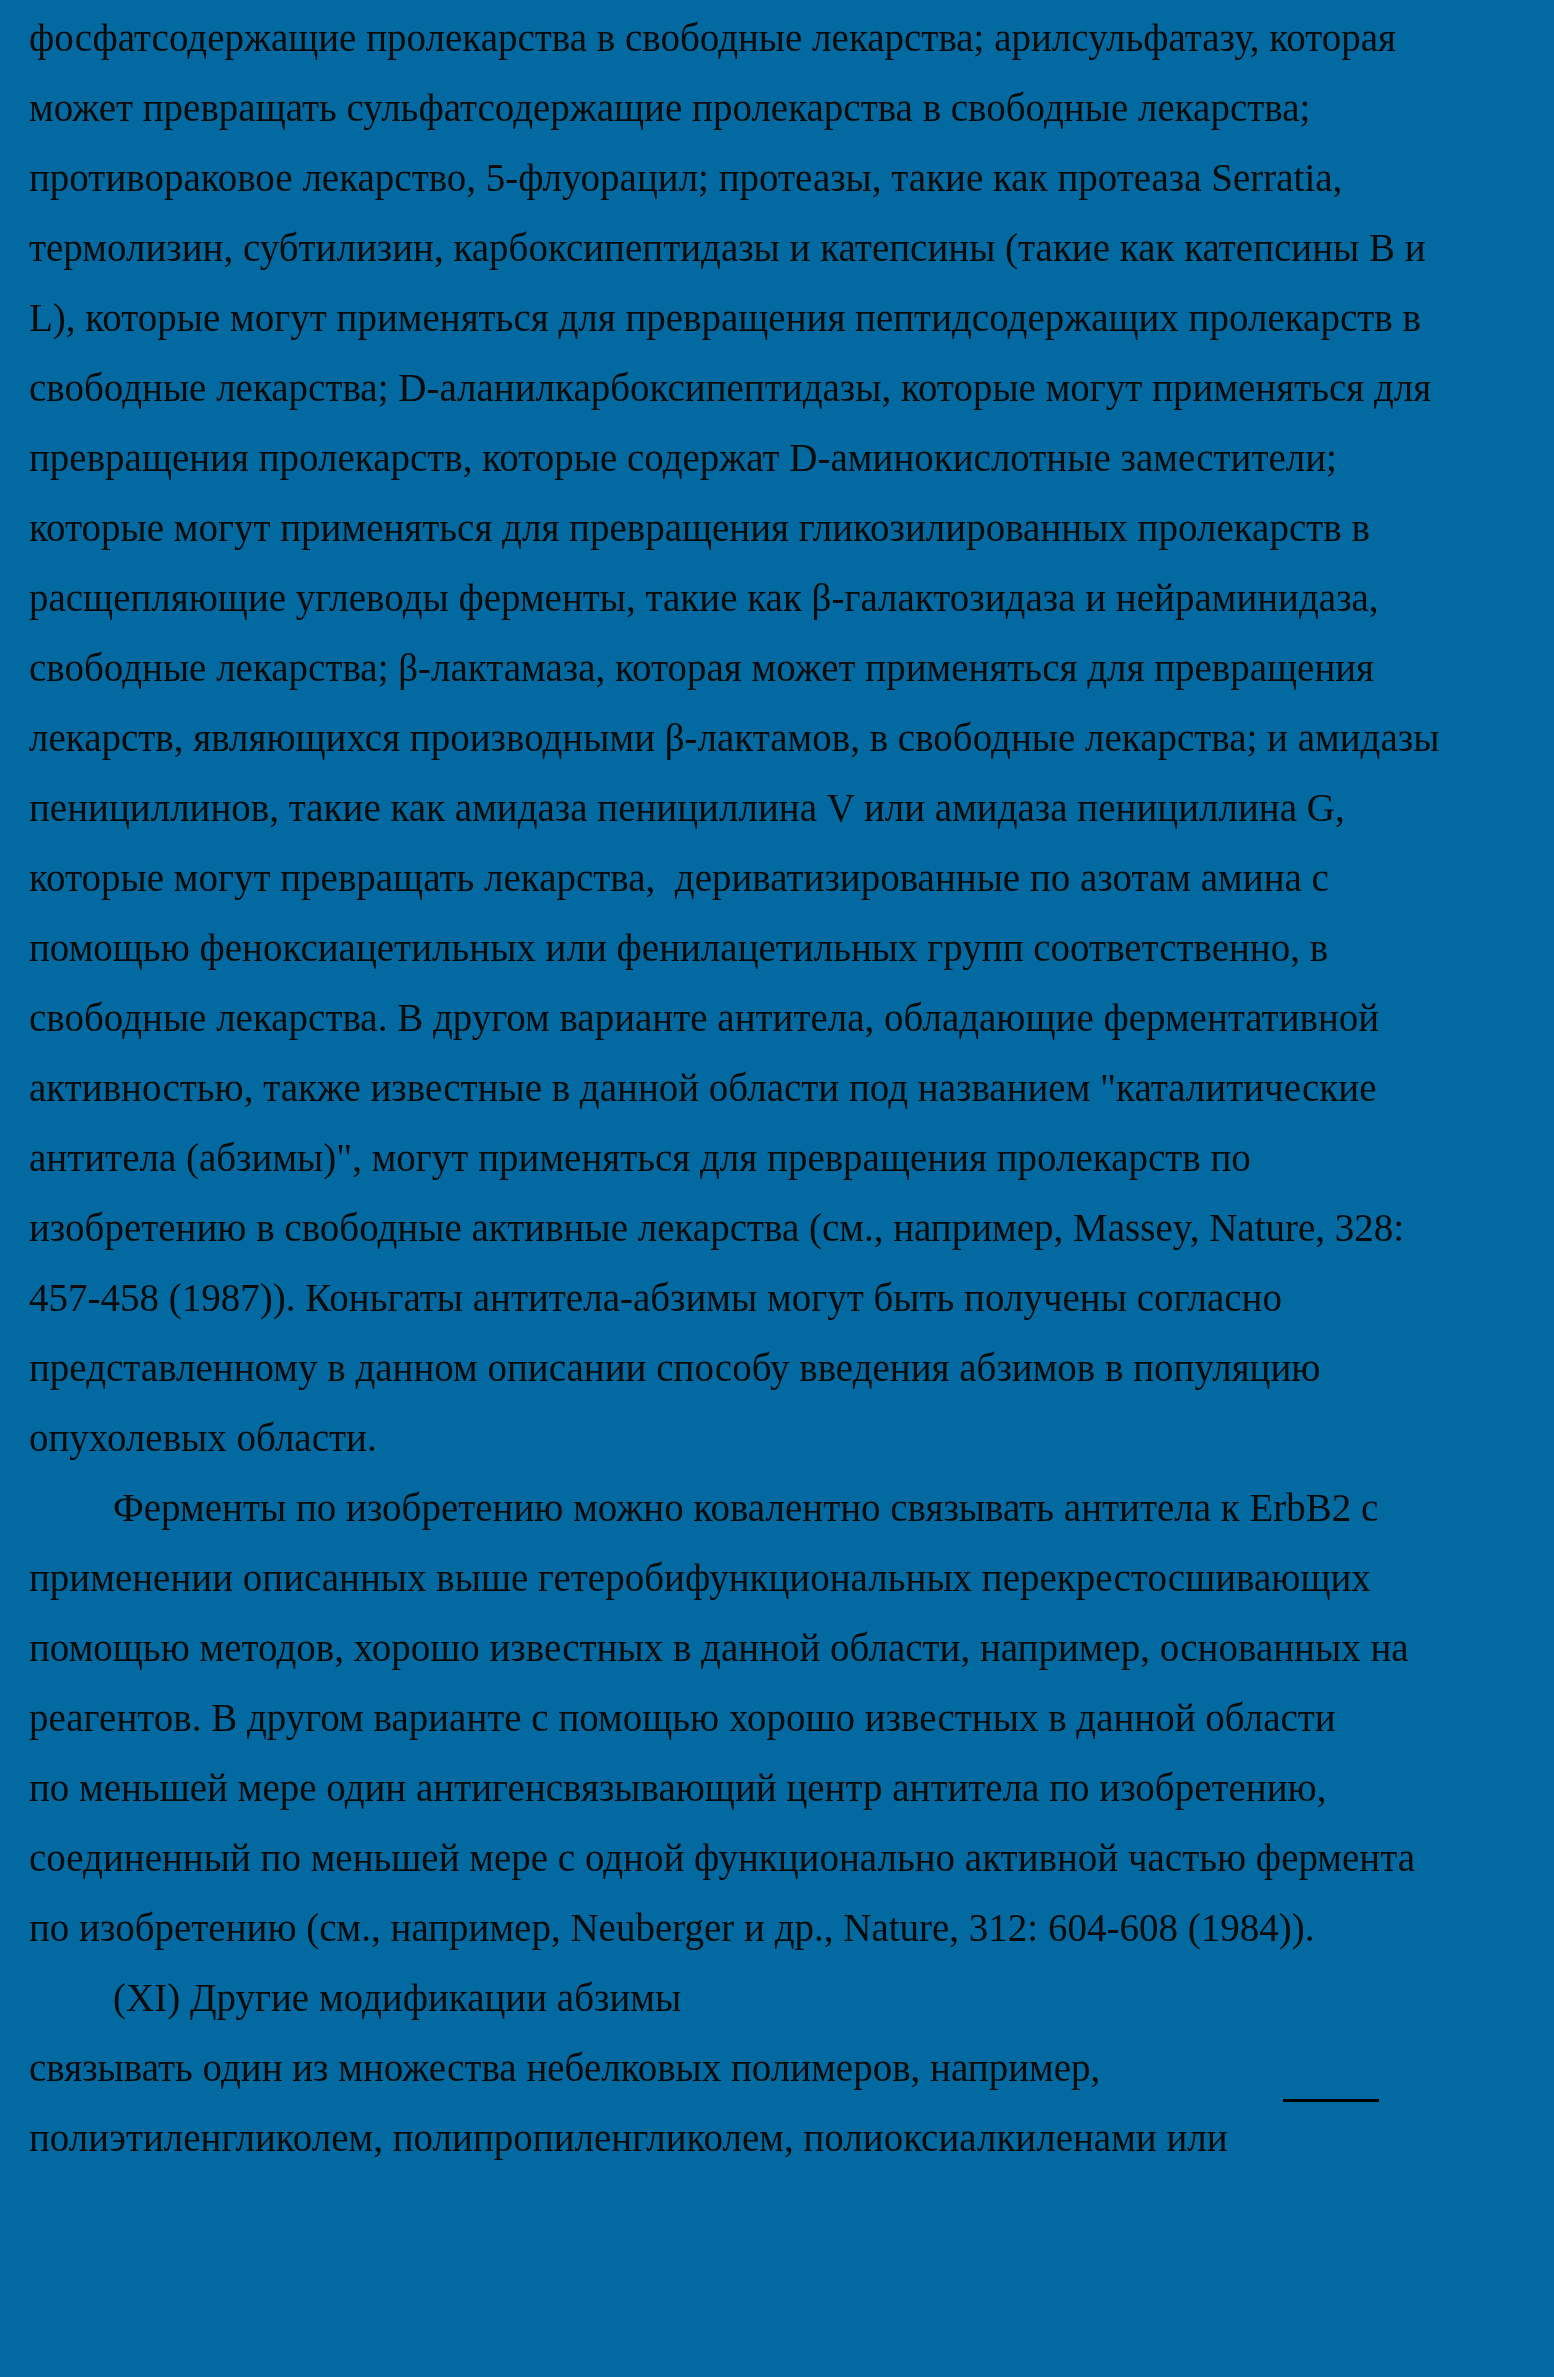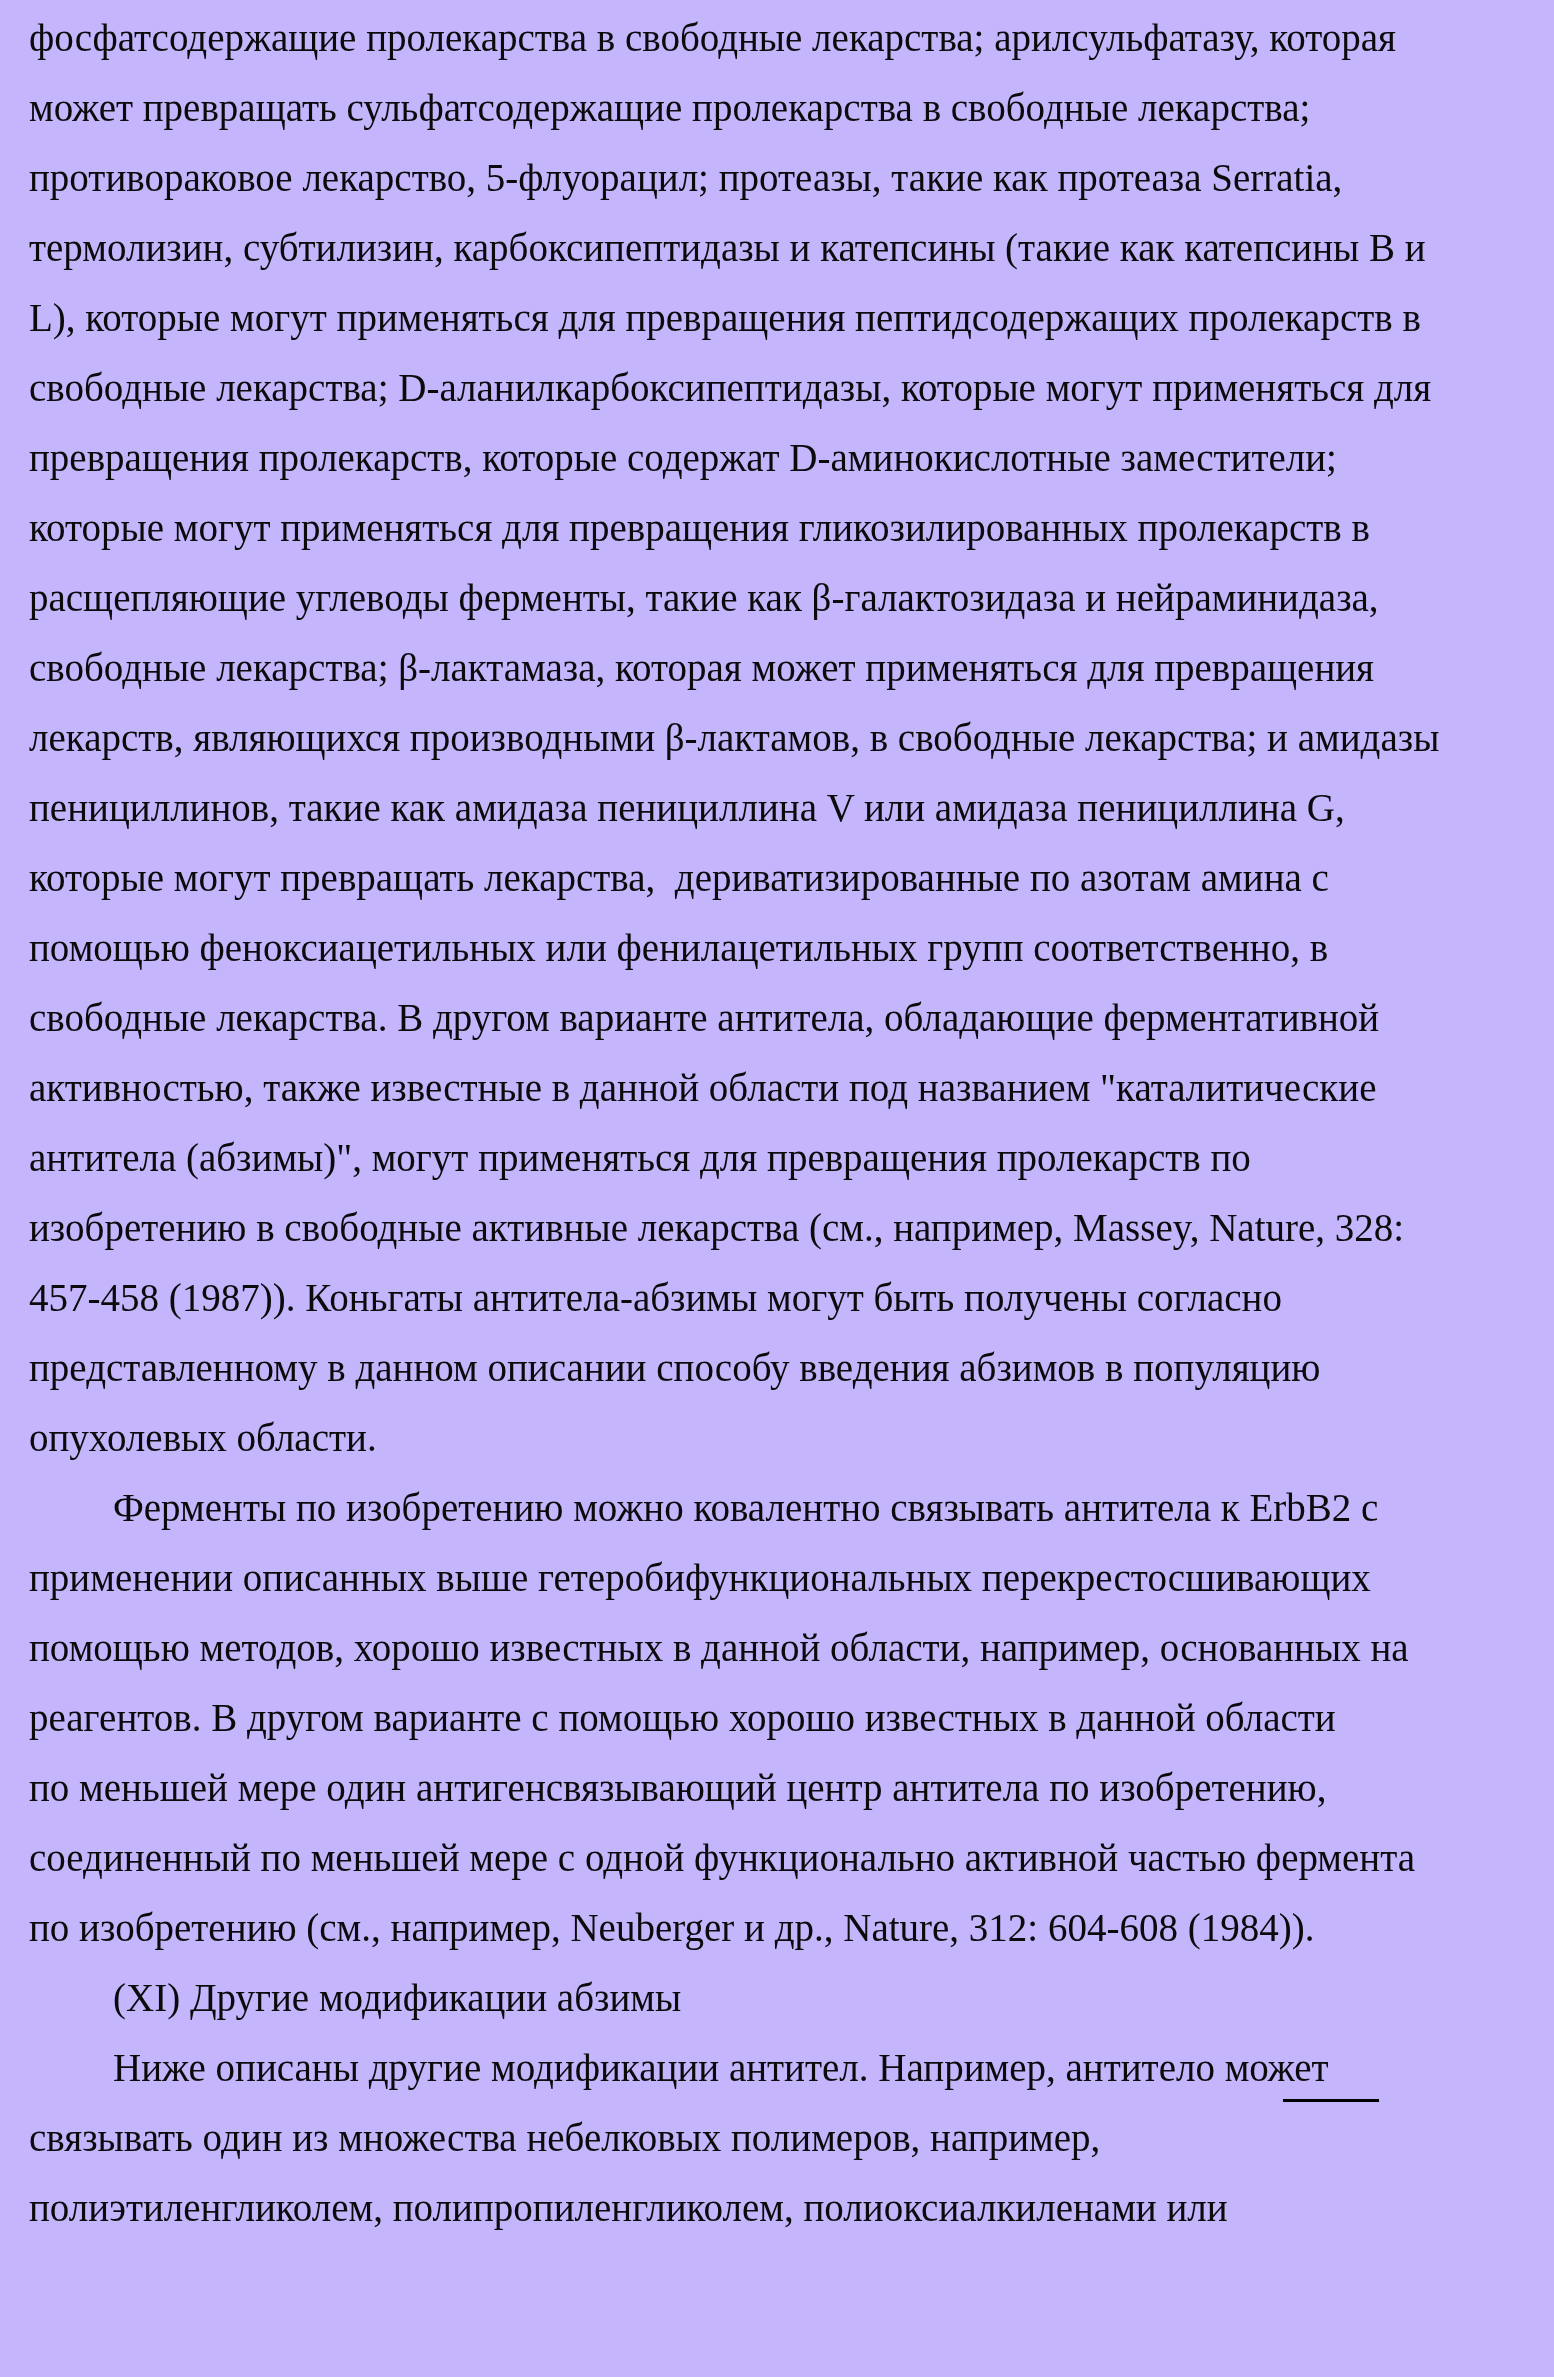--- a/index.html
+++ b/index.html
@@ -4,21 +4,21 @@
 <style>
   html, body {
     margin: 0;
     padding: 0;
     background: #ffffff;
   }
   .page {
     position: relative;
     width: 1555px;
     height: 2377px;
-    background: #c4b5fd;
+    background: #0369a1;
     overflow: hidden;
   }
   .text-block {
     position: absolute;
     left: 29px;
     top: 3.2px;
     width: 1511px;
     font-family: "Liberation Serif", serif;
     font-size: 39px;
     line-height: 70px;
@@ -68,19 +68,18 @@
     <div class="line">представленному в данном описании способу введения абзимов в популяцию</div>
     <div class="line">опухолевых области.</div>
     <div class="line indent">Ферменты по изобретению можно ковалентно связывать антитела к ErbB2 с</div>
     <div class="line">применении описанных выше гетеробифункциональных перекрестосшивающих</div>
     <div class="line">помощью методов, хорошо известных в данной области, например, основанных на</div>
     <div class="line">реагентов. В другом варианте с помощью хорошо известных в данной области</div>
     <div class="line">по меньшей мере один антигенсвязывающий центр антитела по изобретению,</div>
     <div class="line">соединенный по меньшей мере с одной функционально активной частью фермента</div>
     <div class="line">по изобретению (см., например, Neuberger и др., Nature, 312: 604-608 (1984)).</div>
     <div class="line indent">(XI) Другие модификации абзимы</div>
-    <div class="line indent">Ниже описаны другие модификации антител. Например, антитело может</div>
     <div class="line">связывать один из множества небелковых полимеров, например,</div>
     <div class="line">полиэтиленгликолем, полипропиленгликолем, полиоксиалкиленами или</div>
   </div>
   <div class="separator"></div>
 </div>
 
 
 </body></html>

